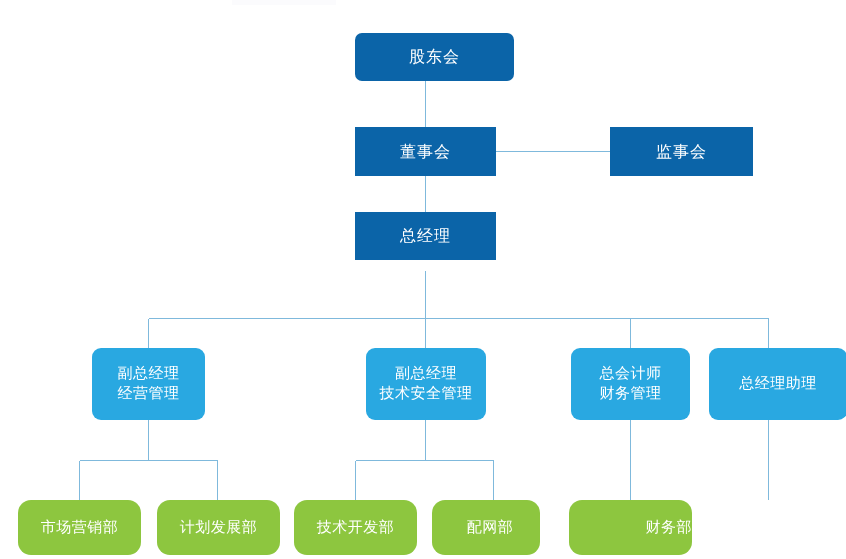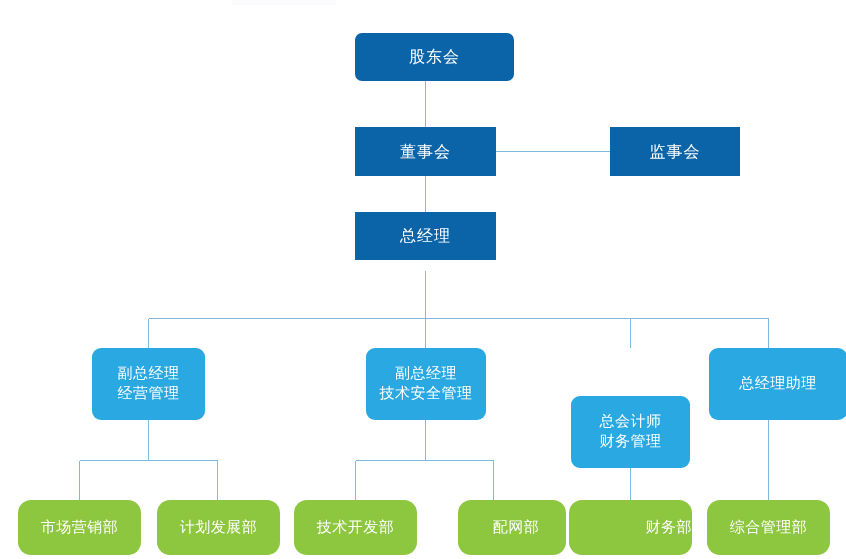--- a/index.html
+++ b/index.html
@@ -115,64 +115,61 @@
   </svg>
 
   <div class="node node-dark" style="left:355px; top:33px; width:159px; height:48px;border-radius:7px;">
     <span class="line">股东会</span>
   </div>
 
   <div class="node node-dark" style="left:355px; top:127px; width:141px; height:49px;">
     <span class="line">董事会</span>
   </div>
 
-  <div class="node node-dark" style="left:610px; top:127px; width:130px; height:49px;">
+  <div class="node node-dark" style="left:610px; top:127px; width:143px; height:49px;">
     <span class="line">监事会</span>
   </div>
 
   <div class="node node-dark" style="left:355px; top:212px; width:141px; height:48px;">
     <span class="line">总经理</span>
   </div>
 
   <div class="node node-mid" style="left:92px; top:348px; width:113px; height:72px;">
     <span class="line">副总经理</span>
     <span class="line">经营管理</span>
   </div>
 
   <div class="node node-mid" style="left:366px; top:348px; width:120px; height:72px;">
     <span class="line">副总经理</span>
     <span class="line">技术安全管理</span>
   </div>
 
-  <div class="node node-mid" style="left:571px; top:348px; width:119px; height:72px;margin-top:48px;">
+  <div class="node node-mid" style="left:571px; top:348px; width:119px; height:72px;">
     <span class="line">总会计师</span>
     <span class="line">财务管理</span>
   </div>
 
   <div class="node node-mid" style="left:709px; top:348px; width:138px; height:72px;">
     <span class="line">总经理助理</span>
   </div>
 
   <div class="node node-leaf" style="left:18px; top:500px; width:123px; height:55px;">
     <span class="line">市场营销部</span>
   </div>
 
   <div class="node node-leaf" style="left:157px; top:500px; width:123px; height:55px;">
     <span class="line">计划发展部</span>
   </div>
 
   <div class="node node-leaf" style="left:294px; top:500px; width:123px; height:55px;">
     <span class="line">技术开发部</span>
   </div>
 
-  <div class="node node-leaf" style="left:458px; top:500px; width:108px; height:55px;padding-left:8px;">
+  <div class="node node-leaf" style="left:432px; top:500px; width:108px; height:55px;padding-left:8px;">
     <span class="line">配网部</span>
   </div>
 
   <div class="node node-leaf" style="left:569px; top:500px; width:123px; height:55px;align-items:flex-end;">
     <span class="line">财务部</span>
   </div>
 
-  <div class="node node-leaf" style="left:707px; top:500px; width:123px; height:55px;">
-    <span class="line">综合管理部</span>
-  </div>
 
 </div>
 
 </body></html>

